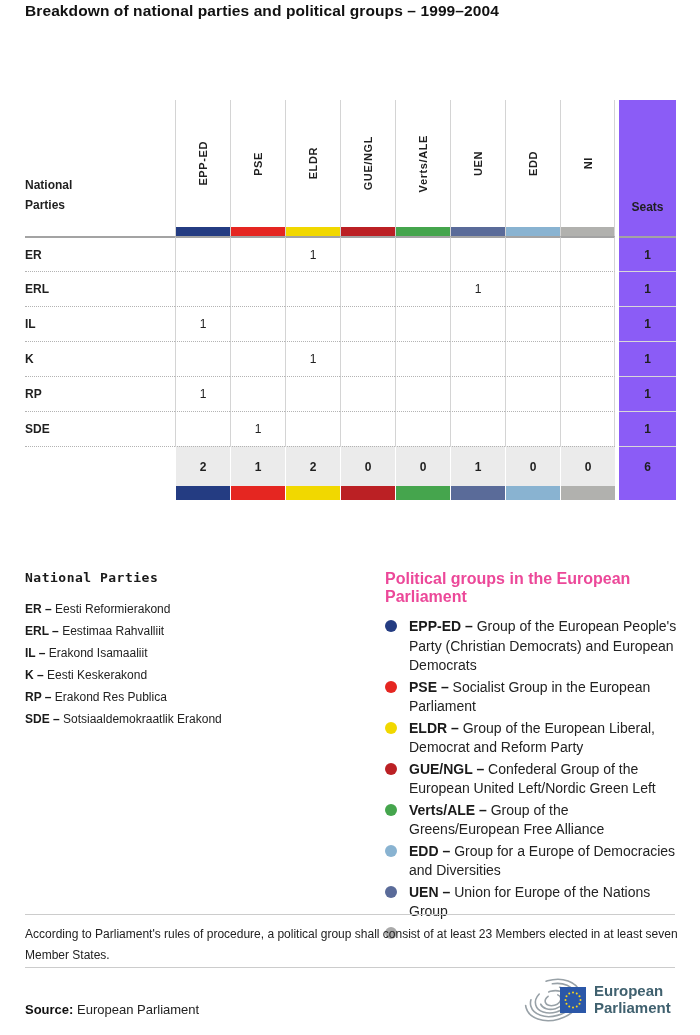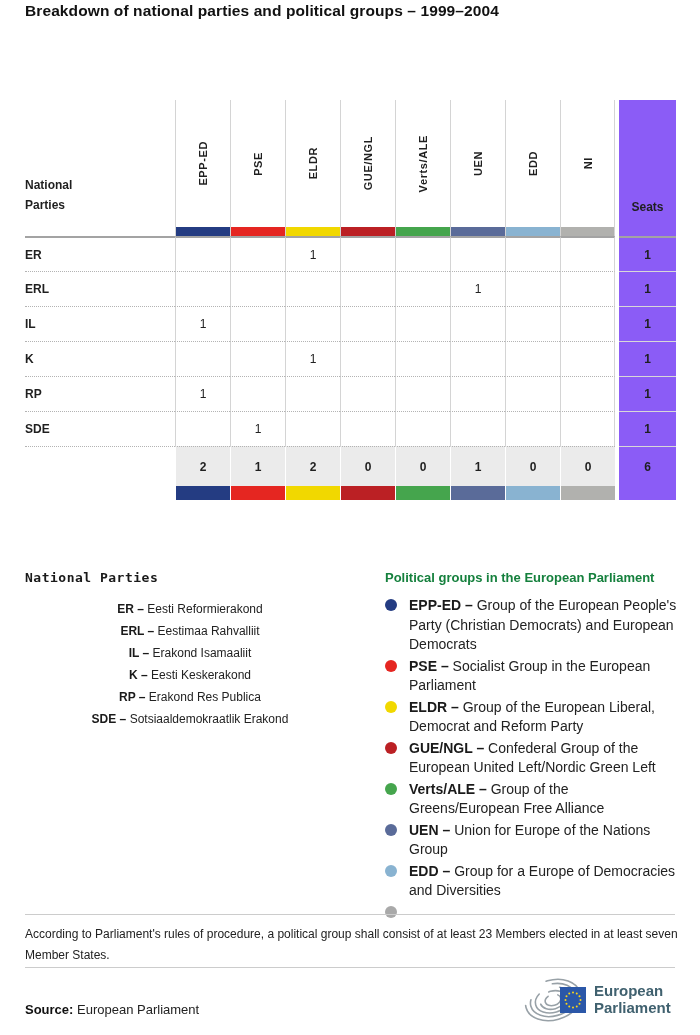--- a/index.html
+++ b/index.html
@@ -33,24 +33,24 @@
   .seat-val { display:flex; align-items:center; justify-content:center; font-weight:700; color:#1f1f1f; }
   .bt-solid { border-top:2px solid #a3a3a3; }
   .bt-dot { border-top:1px dotted #b3b3b3; }
   .bt-seat { border-top:1px solid #d8d8d8; }
   .tot { background:#ebebeb; display:flex; align-items:center; justify-content:center; font-weight:700; color:#1f1f1f; border-left:1px solid #fff; }
   .bbar { border-left:1px solid #fff; }
 
   
   .legend-left { position:absolute; left:25px; top:570px; width:330px; }
   .legend-left h3 { font-family:"DejaVu Sans Mono", monospace; font-size:13px; font-weight:700; color:#1a1a1a; margin-bottom:13px; letter-spacing:.5px; }
-  .lp-item { font-size:12px; color:#222; line-height:22px;text-align:center; }
+  .lp-item { font-size:12px; color:#222; line-height:22px; }
   .lp-item b { color:#1a1a1a; }
   .legend-right { position:absolute; left:385px; top:570px; width:296px; }
-  .legend-right h3 { font-size:13px; font-weight:700; color:#15803d; margin-bottom:11px; }
+  .legend-right h3 { font-size:16px; font-weight:700; color:#ec4899; margin-bottom:11px; }
   .lg-item { display:flex; align-items:flex-start; margin-bottom:2px; }
   .lg-dot { flex:0 0 12px; width:12px; height:12px; border-radius:50%; margin-top:3px; margin-right:12px; }
   .lg-text { font-size:14px; color:#222; line-height:19.5px; }
   .lg-text b { color:#1a1a1a; }
 
   
   .rule { position:absolute; left:25px; width:650px; border-top:1px solid #ccc; }
   .rule-1 { top:914px; }
   .rule-2 { top:967px; }
   .note { position:absolute; left:25px; top:924px; width:655px; font-size:12px; line-height:21px; color:#222; }
@@ -223,26 +223,26 @@
         </div>
         <div class="lg-item">
           <span class="lg-dot" style="background:#bb2024"></span>
           <span class="lg-text"><b>GUE/NGL – </b><span>Confederal Group of the European United Left/Nordic Green Left</span></span>
         </div>
         <div class="lg-item">
           <span class="lg-dot" style="background:#45a54d"></span>
           <span class="lg-text"><b>Verts/ALE – </b><span>Group of the Greens/European Free Alliance</span></span>
         </div>
         <div class="lg-item">
+          <span class="lg-dot" style="background:#89b3d1"></span>
+          <span class="lg-text"><b>EDD – </b><span>Group for a Europe of Democracies and Diversities</span></span>
+        </div>
+        <div class="lg-item">
           <span class="lg-dot" style="background:#5a6b99"></span>
           <span class="lg-text"><b>UEN – </b><span>Union for Europe of the Nations Group</span></span>
-        </div>
-        <div class="lg-item">
-          <span class="lg-dot" style="background:#89b3d1"></span>
-          <span class="lg-text"><b>EDD – </b><span>Group for a Europe of Democracies and Diversities</span></span>
         </div>
         <div class="lg-item">
           <span class="lg-dot" style="background:#a9a9a9"></span>
         </div>
       </div>
   </div>
 
   <div class="rule rule-1"></div>
   <div class="note">According to Parliament's rules of procedure, a political group shall consist of at least 23 Members elected in at least seven Member States.</div>
   <div class="rule rule-2"></div>

